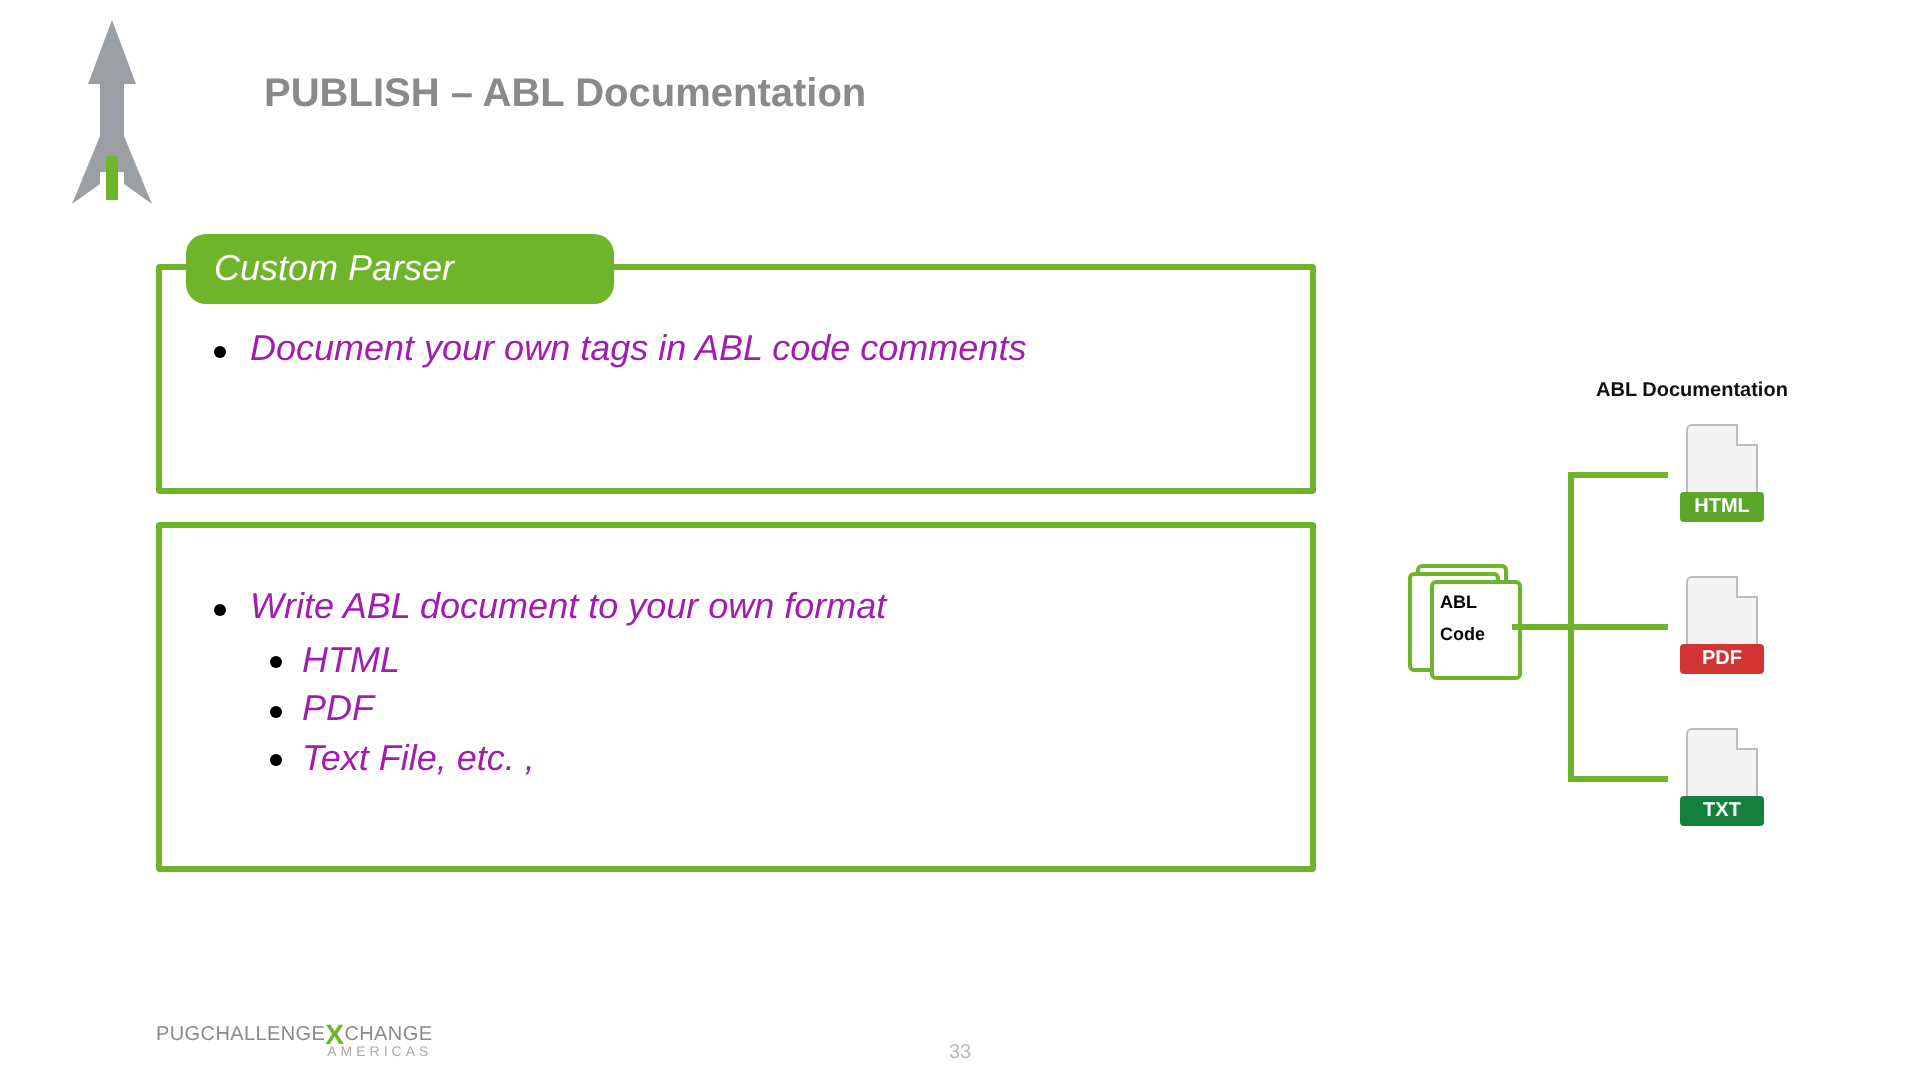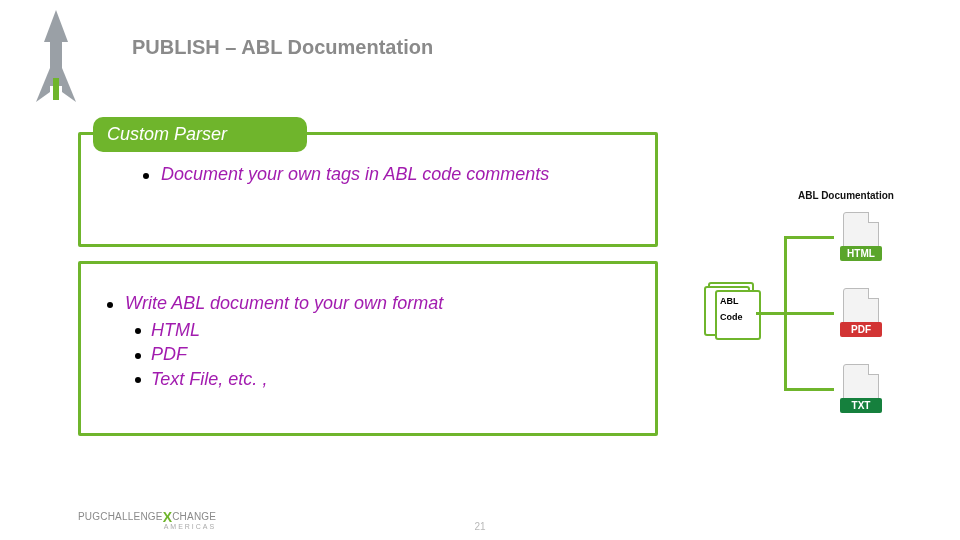--- a/index.html
+++ b/index.html
@@ -24,21 +24,21 @@
     color: #8a8a8a;
     margin-left: 12px;
   }
   .block {
     position: absolute;
     left: 78px;
     width: 580px;
     border: 3px solid #6fb52c;
     border-radius: 2px;
   }
-  .block1 { top: 132px; height: 115px; padding-left: 36px; }
+  .block1 { top: 132px; height: 115px; }
   .block2 { top: 261px; height: 175px; }
   .pill {
     position: absolute;
     top: -18px; left: 12px;
     background: #6fb52c;
     color: #fff;
     font-style: italic;
     font-size: 18px;
     padding: 7px 80px 7px 14px;
     border-radius: 10px;
@@ -227,13 +227,13 @@
 <div class="file-icon fi3">
   <div class="page-shape"></div>
   <div class="badge badge-txt">TXT</div>
 </div>
 
 <div class="footer-logo">
   <span>PUGCHALLENGE</span><span class="x">X</span>CHANGE
   <span class="sub">AMERICAS</span>
 </div>
 
-<div class="page-num">21</div>
+<div class="page-num">33</div>
 
 </body></html>

